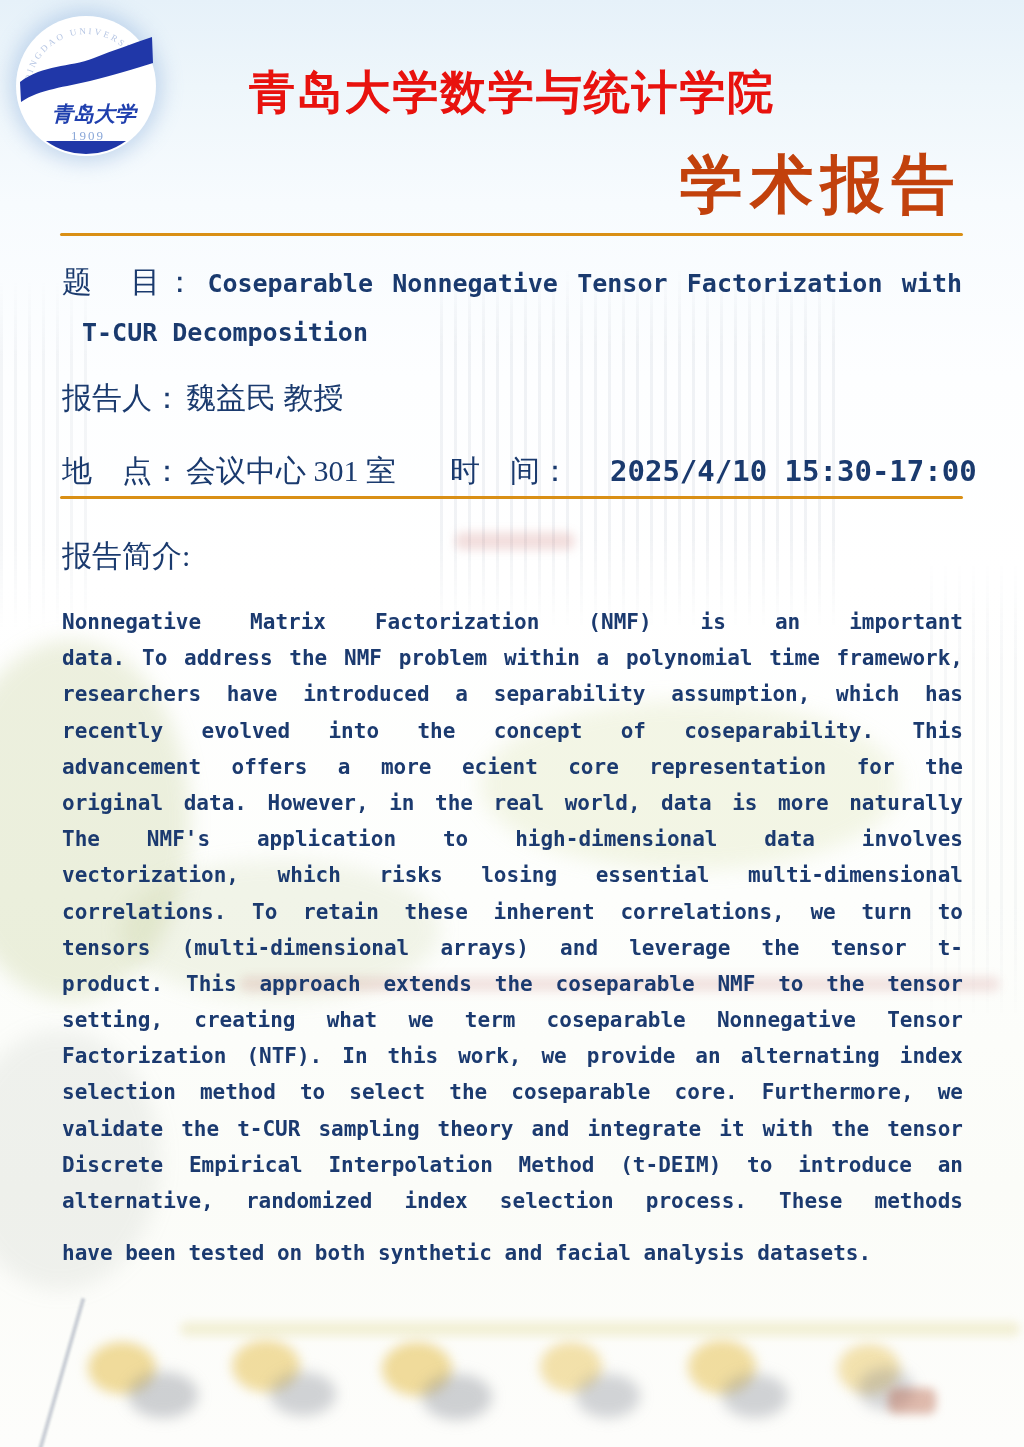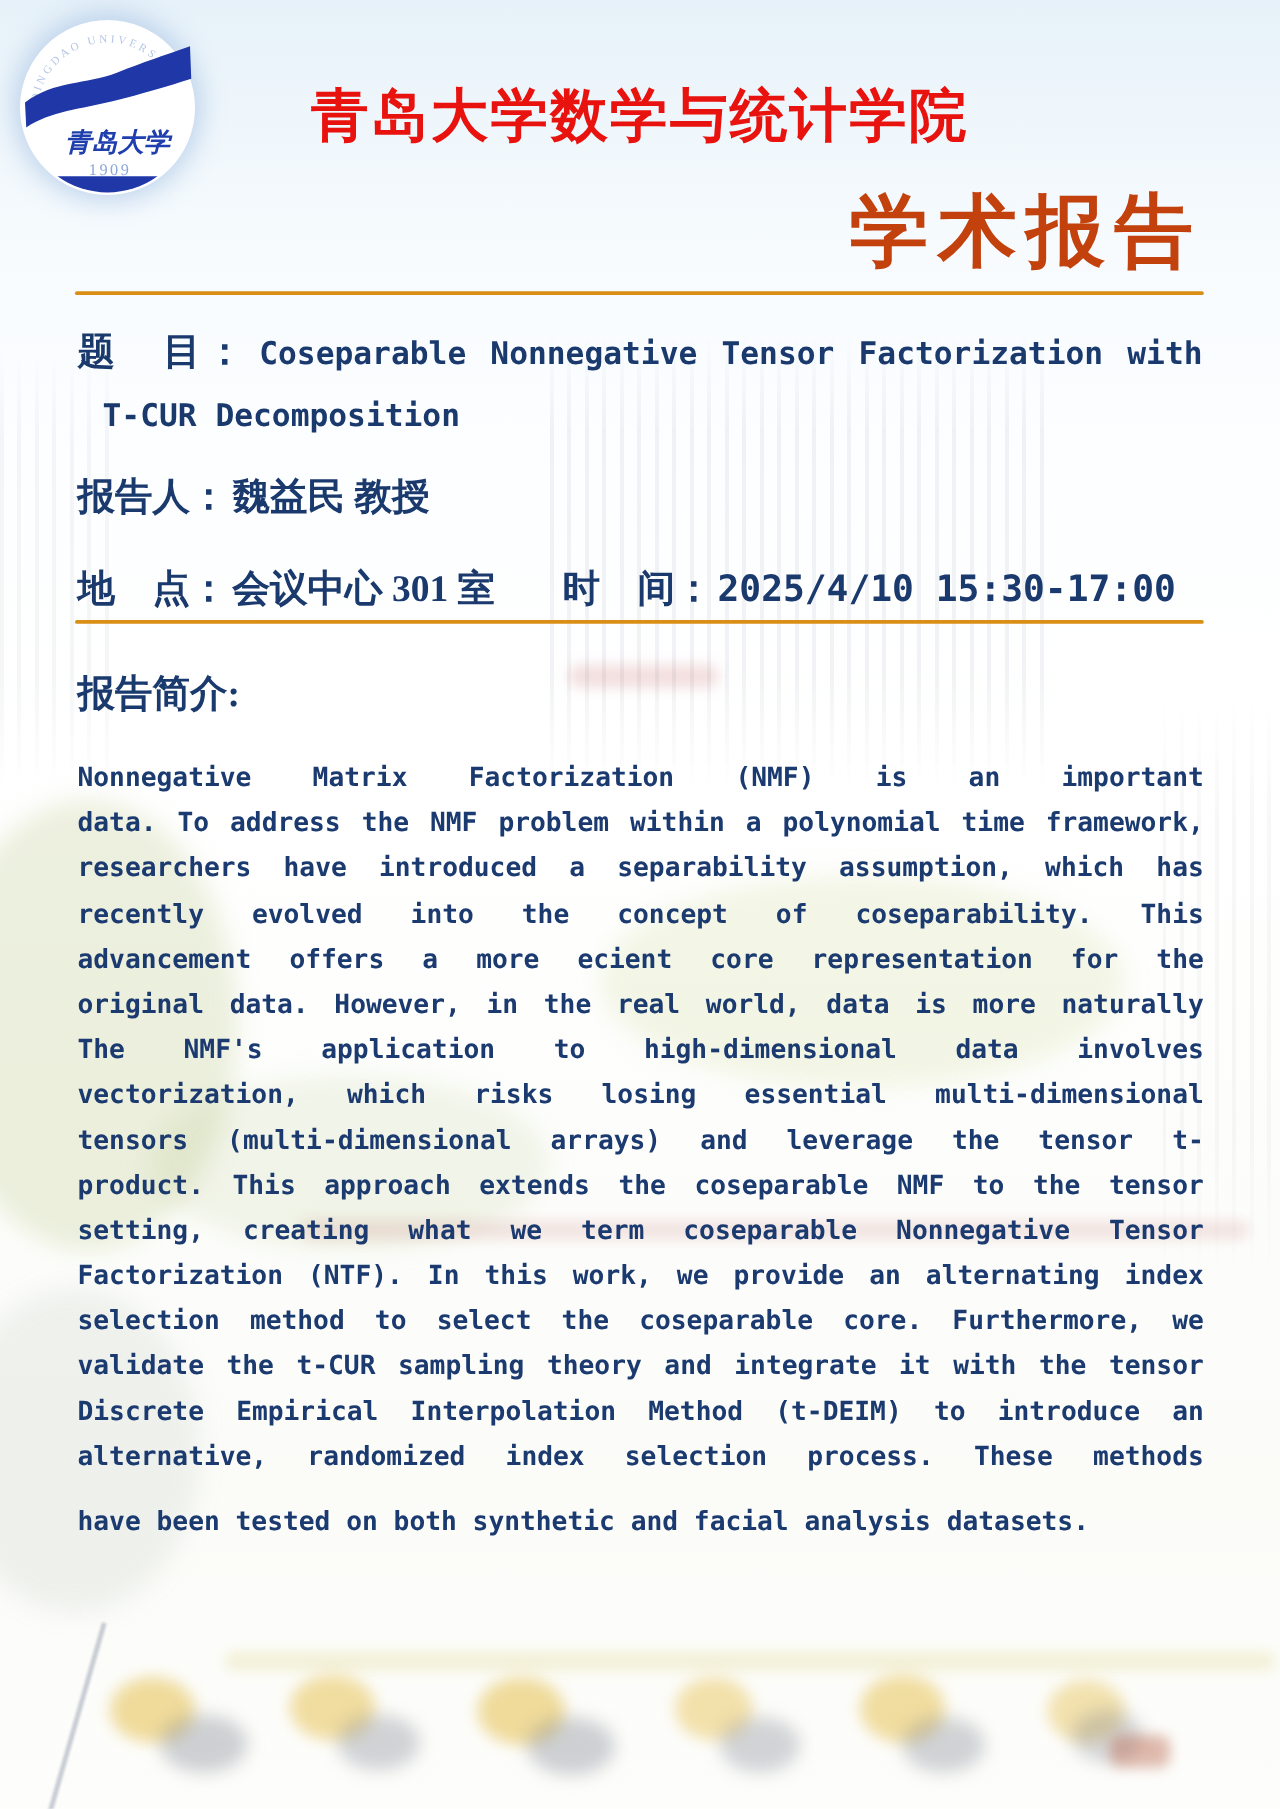--- a/index.html
+++ b/index.html
@@ -20,29 +20,29 @@
   .smear{filter:blur(5px);border-radius:8px;}
   .logo-wrap{position:absolute;left:16px;top:16px;width:140px;height:140px;border-radius:50%;
     box-shadow:0 0 20px 6px rgba(140,175,220,.45);background:#fff;}
   .hdr-red{position:absolute;left:62px;width:900px;top:66px;text-align:center;
     color:#e8120e;font-size:46px;font-weight:bold;letter-spacing:.04em;line-height:54px;}
   .hdr-main{position:absolute;left:62px;width:900px;top:148px;text-align:right;
     color:#c2410c;font-size:63px;font-weight:bold;letter-spacing:.12em;line-height:74px;}
   .rule{position:absolute;left:60px;width:903px;height:3px;background:#d98f15;border-radius:2px;}
   .rule1{top:233px;}
   .rule2{top:496px;}
-  .cjk{font-size:30px;font-weight:bold;color:#1a3a6e;}
+  .cjk{font-size:30px;font-weight:normal;color:#1a3a6e;}
   .mono{font-family:"DejaVu Sans Mono","Liberation Mono",monospace;font-weight:bold;color:#1a3a6e;}
   .row-topic1{position:absolute;top:262px;left:62px;width:900px;text-align:justify;text-align-last:justify;line-height:40px;}
   .row-topic1 .mono{font-size:25px;}
   .row-topic2{position:absolute;top:314px;left:62px;width:900px;line-height:38px;margin-left:20px;}
   .row-topic2 .mono{font-size:25px;}
   .row-speaker{position:absolute;top:378px;left:62px;width:900px;line-height:40px;}
   .row-when{position:absolute;top:451px;left:62px;width:900px;line-height:40px;white-space:nowrap;}
-  .row-when .mono{font-size:29px;}
+  .row-when .mono{font-size:29px;margin-left:36px;}
   .gap{display:inline-block;width:46px;}
   .abs-head{position:absolute;top:536px;left:62px;width:900px;line-height:40px;}
   .abstract{position:absolute;top:604px;left:62px;width:901px;}
   .abs-line{font-family:"DejaVu Sans Mono","Liberation Mono",monospace;font-weight:bold;
     color:#1b3a6f;font-size:21px;line-height:36.2px;height:36.2px;
     text-align:justify;text-align-last:justify;white-space:nowrap;overflow:visible;}
   .abs-line:last-child{text-align-last:left;margin-top:16px;}
 </style>
 </head>
 <body>
@@ -121,20 +121,21 @@
 </div>
 <div class="abstract">
   <div class="abs-line">Nonnegative Matrix Factorization (NMF) is an important</div>
   <div class="abs-line">data. To address the NMF problem within a polynomial time framework,</div>
   <div class="abs-line">researchers have introduced a separability assumption, which has</div>
   <div class="abs-line">recently evolved into the concept of coseparability. This</div>
   <div class="abs-line">advancement offers a more ecient core representation for the</div>
   <div class="abs-line">original data. However, in the real world, data is more naturally</div>
   <div class="abs-line">The NMF's application to high-dimensional data involves</div>
   <div class="abs-line">vectorization, which risks losing essential multi-dimensional</div>
+  <div class="abs-line">correlations. To retain these inherent correlations, we turn to</div>
   <div class="abs-line">tensors (multi-dimensional arrays) and leverage the tensor t-</div>
   <div class="abs-line">product. This approach extends the coseparable NMF to the tensor</div>
   <div class="abs-line">setting, creating what we term coseparable Nonnegative Tensor</div>
   <div class="abs-line">Factorization (NTF). In this work, we provide an alternating index</div>
   <div class="abs-line">selection method to select the coseparable core. Furthermore, we</div>
   <div class="abs-line">validate the t-CUR sampling theory and integrate it with the tensor</div>
   <div class="abs-line">Discrete Empirical Interpolation Method (t-DEIM) to introduce an</div>
   <div class="abs-line">alternative, randomized index selection process. These methods</div>
   <div class="abs-line">have been tested on both synthetic and facial analysis datasets.</div>
 </div>

